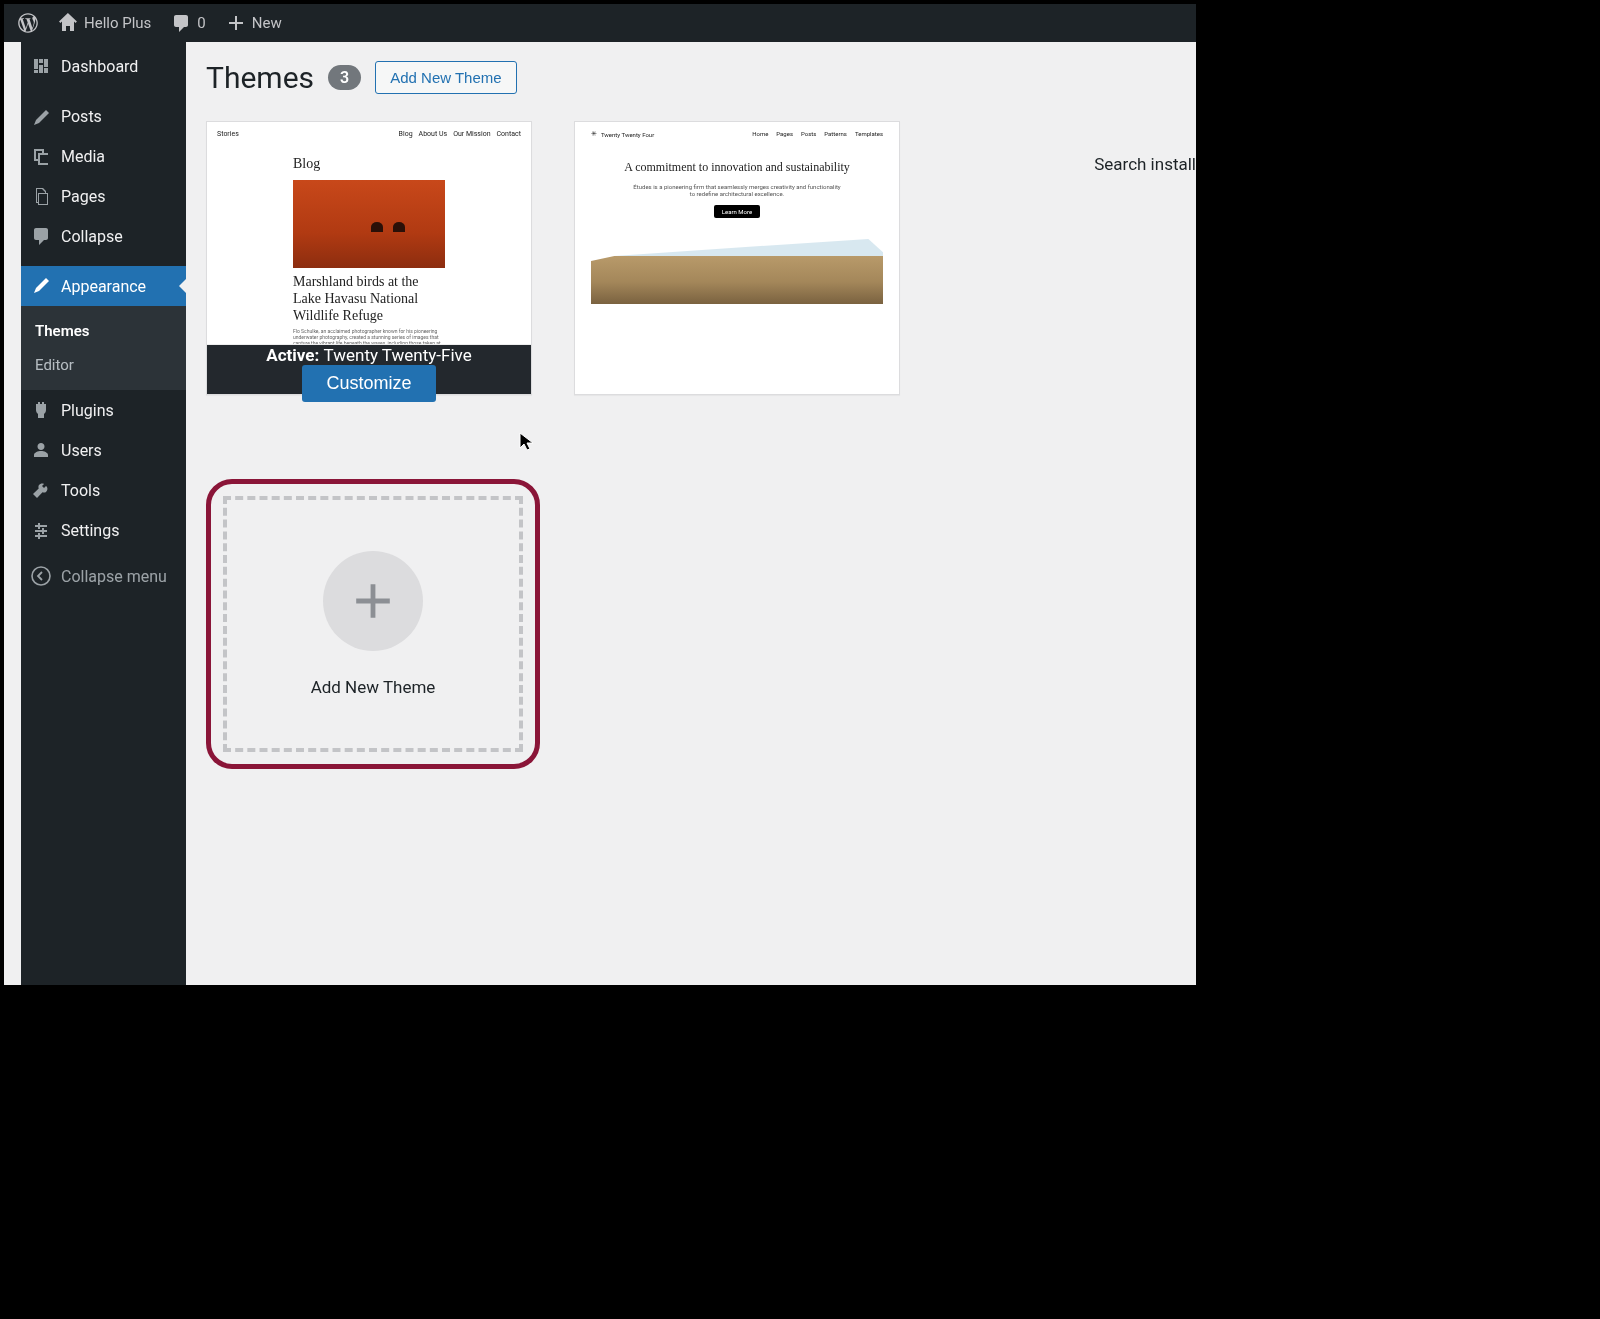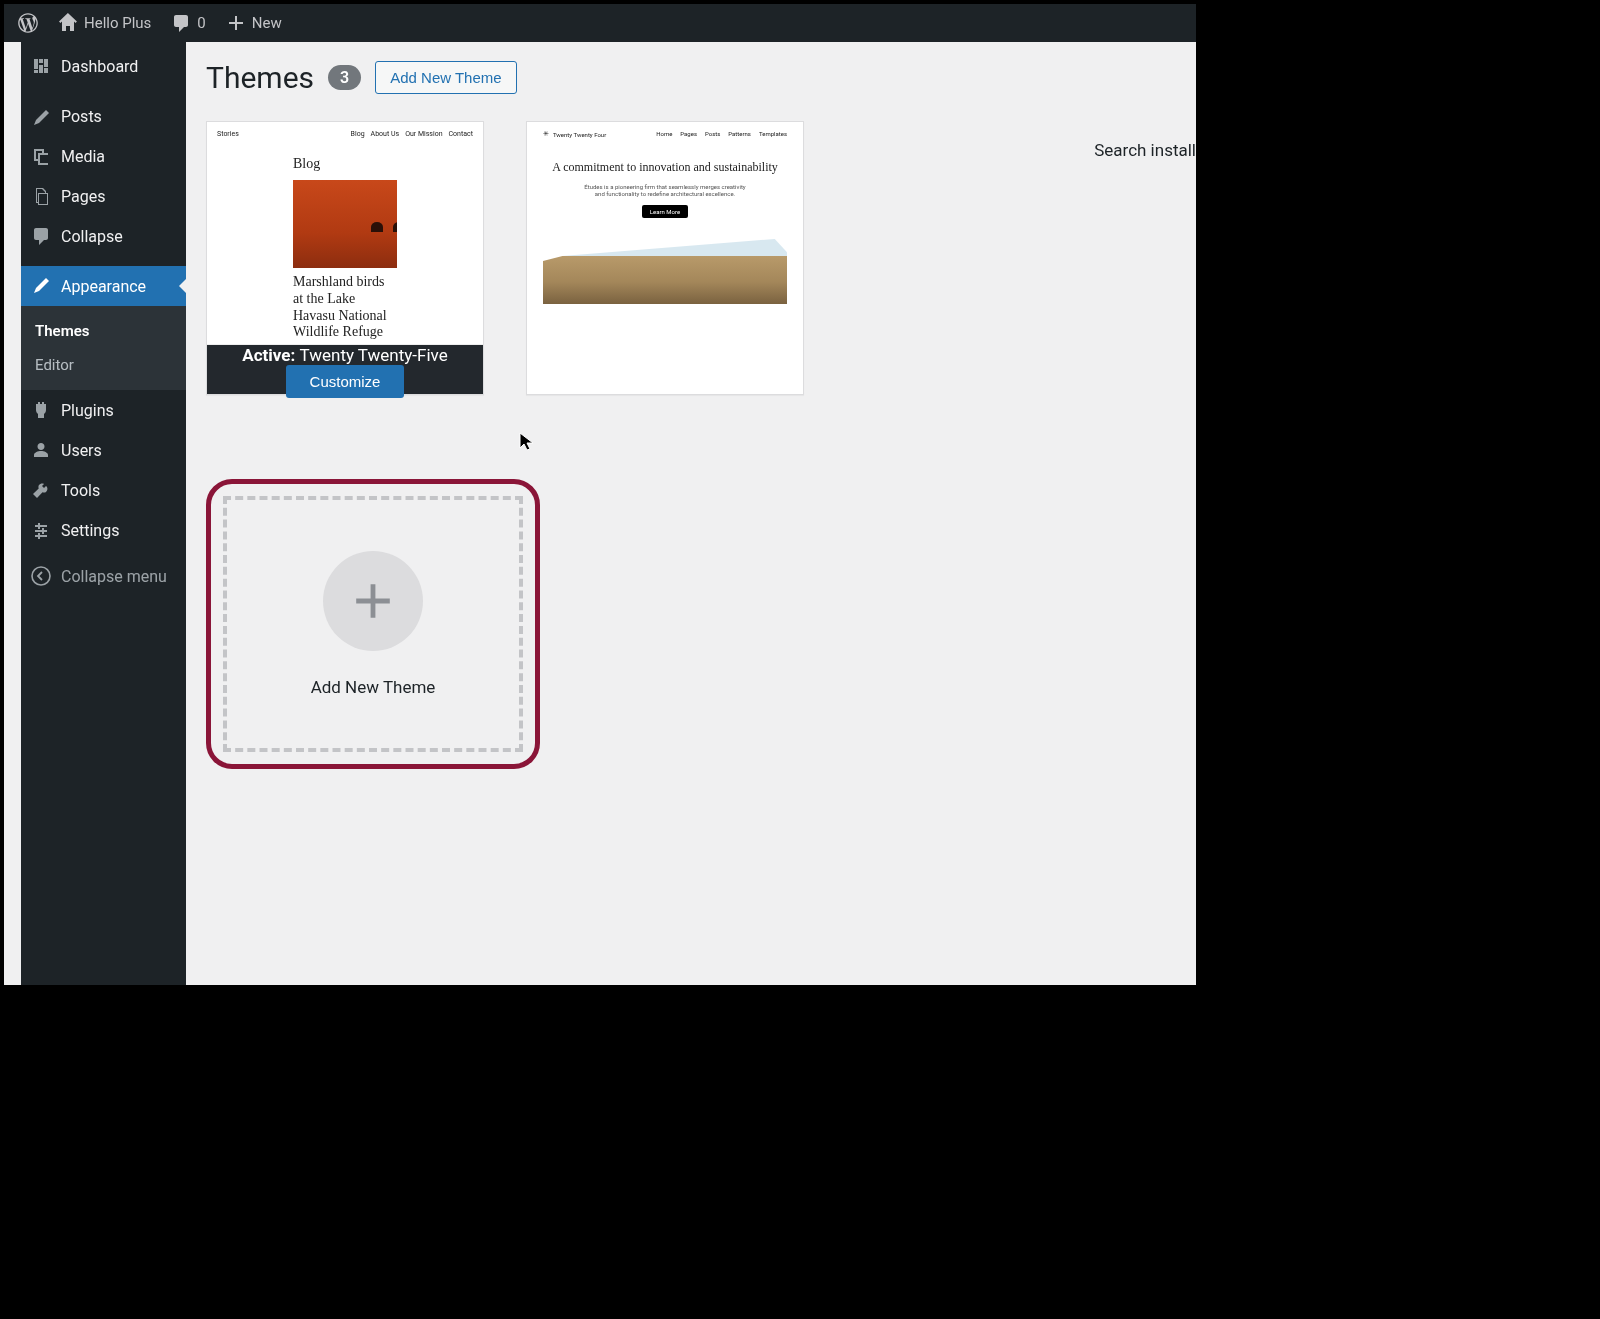--- a/index.html
+++ b/index.html
@@ -123,32 +123,32 @@
     border:1px solid #2271b1;
     color:#2271b1;
     background:#f6f7f7;
     padding:7px 14px;
     font-size:15px;
     border-radius:3px;
     cursor:pointer;
   }
   .search-label{
     position:absolute;
-    right:0; top:98px;
+    right:0; top:112px;
     font-size:17px;
     color:#1d2327;
   }
   
   .themes-grid{
     display:flex;
     gap:42px;
     flex-wrap:wrap;
   }
   .theme-card{
-    width:278px;
+    width:326px;
     background:#fff;
     border:1px solid #dcdcde;
     box-shadow: 0 1px 1px rgba(0,0,0,.04);
     cursor:pointer;
     position:relative;
   }
   .theme-screenshot{
     height:222px;
     background:#fff;
     overflow:hidden;
@@ -172,21 +172,21 @@
     color:#fff;
     height:50px;
   }
   .theme-footer.active .label{font-weight:400;}
   .theme-footer.active .prefix{font-weight:700;}
   .btn-primary{
     background:#2271b1;
     color:#fff;
     border:none;
     padding:8px 24px;
-    font-size:15px;
+    font-size:18px;
     border-radius:3px;
     cursor:pointer;
   }
   
   .add-card{
     width:334px;
     height:290px;
     border:5px solid #8a1538;
     border-radius:26px;
     padding:12px;

